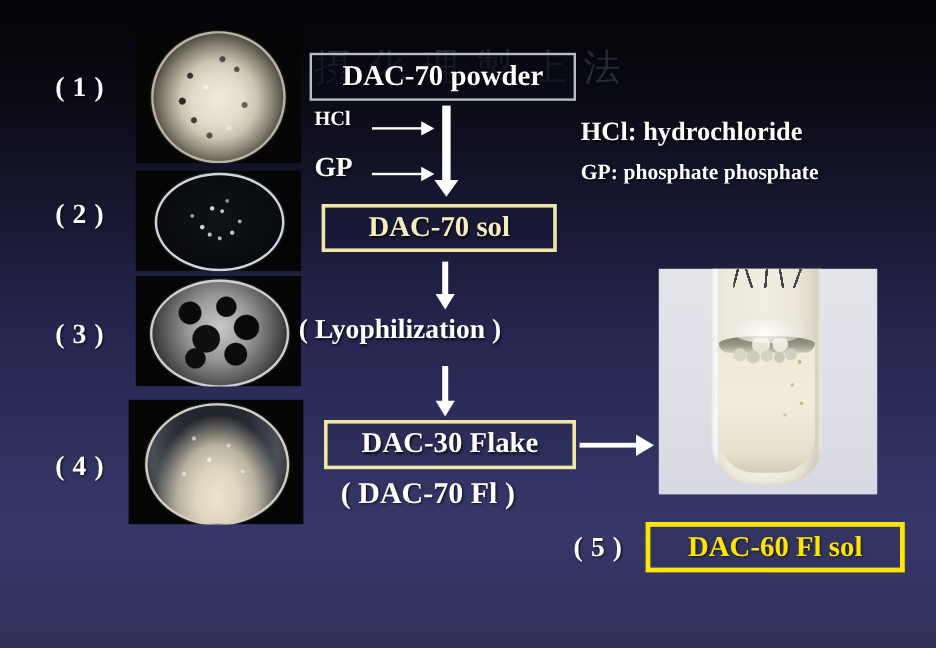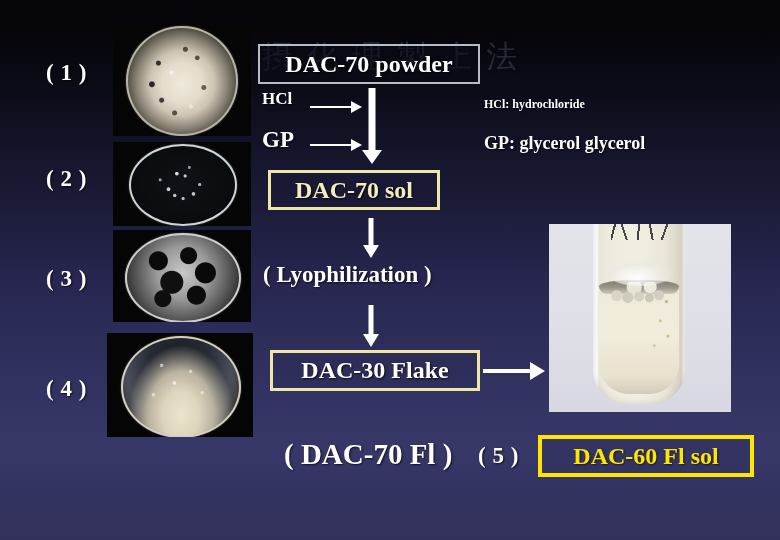--- a/index.html
+++ b/index.html
@@ -197,21 +197,21 @@
     position:absolute;display:flex;align-items:center;justify-content:center;
     font-weight:bold;white-space:nowrap;box-sizing:border-box;
   }
   #box-powder{
     left:258px;top:44px;width:222px;height:40px;
     border:2px solid #b9bcc4;color:#ffffff;font-size:24px;
     background:rgba(10,11,22,.55);
     text-shadow:1px 1px 2px rgba(0,0,0,.85);
   }
   #box-sol{
-    left:268px;top:170px;width:172px;height:40px;
+    left:268px;top:170px;width:196px;height:40px;
     border:3px solid #efe7a8;color:#f5edbe;font-size:24px;
     background:rgba(26,27,58,.45);
     text-shadow:1px 1px 2px rgba(0,0,0,.8);
   }
   #box-flake{
     left:270px;top:350px;width:210px;height:41px;
     border:3px solid #efe7a8;color:#ffffff;font-size:24px;
     background:rgba(42,43,82,.40);
     text-shadow:1px 1px 2px rgba(0,0,0,.8);
   }
@@ -298,25 +298,25 @@
   <div class="num" style="left:478px;top:443px;">( 5 )</div>
 
   <div class="box" id="box-powder">DAC-70 powder</div>
   <div class="box" id="box-sol">DAC-70  sol</div>
   <div class="box" id="box-flake">DAC-30 Flake</div>
   <div class="box" id="box-flsol">DAC-60 Fl sol</div>
 
   <div class="plain" style="left:262px;top:89px;font-size:17px;">HCl</div>
   <div class="plain" style="left:262px;top:127px;font-size:23px;text-align:right;">GP</div>
 
-  <div class="plain" style="left:249px;top:262px;font-size:23px;margin-left:14px;">( Lyophilization )</div>
-  <div class="plain" style="left:284px;top:398px;font-size:29px;margin-top:40px;">( DAC-70 Fl )</div>
-
-  <div class="plain" style="left:484px;top:97px;font-size:12px;">HCl: hydrochloride</div>
-  <div class="plain" style="left:484px;top:133px;font-size:18px;">GP: glycerol glycerol</div>
+  <div class="plain" style="left:249px;top:262px;font-size:23px;">( Lyophilization )</div>
+  <div class="plain" style="left:284px;top:398px;font-size:25px;">( DAC-70 Fl )</div>
+
+  <div class="plain" style="left:484px;top:97px;font-size:22px;">HCl: hydrochloride</div>
+  <div class="plain" style="left:484px;top:133px;font-size:18px;">GP: phosphate phosphate</div>
 
   <div class="h-arrow" id="arrow-hcl">
     <div class="shaft"></div>
       <div class="head"></div>
   </div>
   <div class="h-arrow" id="arrow-gp">
     <div class="shaft"></div>
       <div class="head"></div>
   </div>
   <div class="v-arrow" id="arrow-main">

